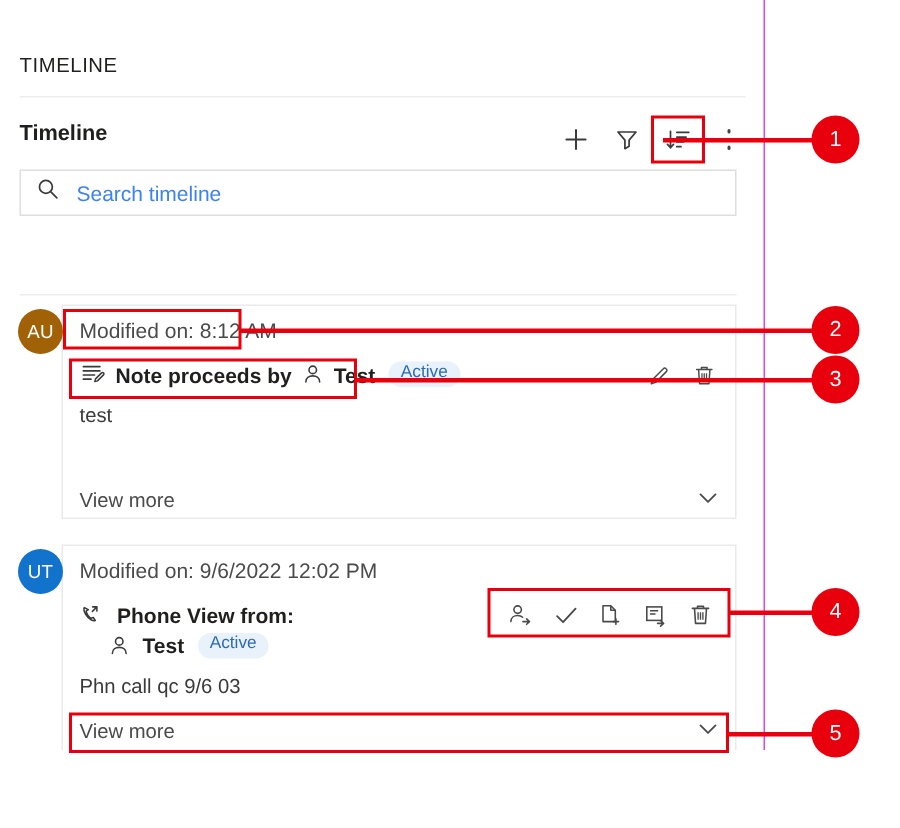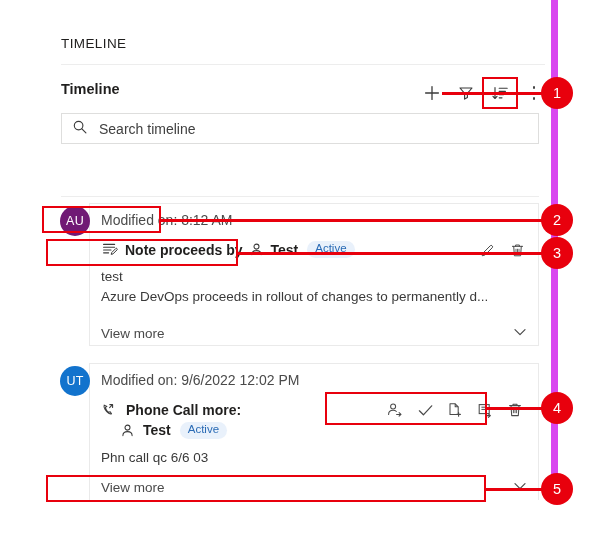--- a/index.html
+++ b/index.html
@@ -15,23 +15,22 @@
     width: 600px; height: 552px;
     background: #ffffff;
   }
 
   
   .panel {
     position: absolute;
     left: 0; top: 0;
     width: 510px; height: 500px;
     background: #ffffff;
-    border-right: 7px solid #d946ef;
+    border-right: 1px solid #d946ef;
     overflow: hidden;
-    margin-left: 48px;
   }
 
   .section-title {
     position: absolute;
     left: 13px; top: 36px;
     font-size: 13.5px;
     letter-spacing: 0.4px;
     color: #201f1e;
     font-weight: 400;
   }
@@ -92,21 +91,21 @@
     left: 13px; top: 113px;
     width: 478px; height: 31px;
     border: 1px solid #dededd;
     background: #fff;
     display: flex; align-items: center;
     padding-left: 10px;
   }
   .search-box .ph {
     margin-left: 11px;
     font-size: 14px;
-    color: #404040;
+    color: #3b82f6;
   }
 
   
   .note-row {
     position: absolute;
     left: 13px; top: 155px;
     width: 478px; height: 36px;
     display: flex; align-items: center;
   }
   .note-row .ph {
@@ -273,21 +272,21 @@
         <svg width="16" height="16" viewBox="0 0 16 16" aria-hidden="true">
           <circle cx="6.6" cy="6.6" r="4.3" stroke="#3b3b3b" stroke-width="1.15" fill="none"></circle>
           <path d="M9.9 9.9l4 4" stroke="#3b3b3b" stroke-width="1.15" stroke-linecap="round"></path>
         </svg>
       </span>
       <span class="ph">Search timeline</span>
     </div>
 
     <div class="note-rule"></div>
 
-    <div class="avatar" style="left:12px; top:206px; background:#701a75;">AU</div>
+    <div class="avatar" style="left:12px; top:206px; background:#a16207;">AU</div>
 
     <div class="card" style="left:41px; top:203px; width:450px; height:143px;">
 
       <div class="card-date" style="left:11px; top:8px;">Modified on: 8:12 AM</div>
 
       <div class="entry-title" style="position:absolute; left:11px; top:37px;">
         <span class="ico">
           <svg width="17" height="17" viewBox="0 0 17 17" aria-hidden="true">
             <path d="M2.6 3.4h11M2.6 6.2h11M2.6 9h7.4M2.6 11.8h5" stroke="#3b3b3b" stroke-width="1.15" stroke-linecap="round"></path>
             <path d="M10.2 13.4l.5-1.8 4-4a.9.9 0 011.3 0 .9.9 0 010 1.3l-4 4z" stroke="#3b3b3b" stroke-width="1" fill="none" stroke-linejoin="round"></path>
@@ -312,21 +311,20 @@
         </div>
         <div class="act">
           <svg width="17" height="17" viewBox="0 0 18 18" aria-hidden="true">
             <path d="M3.6 4.6h10.8M7 4.6V3.2h4v1.4M5 4.6l.7 10h6.6l.7-10" stroke="#4a4a4a" stroke-width="1.05" fill="none" stroke-linecap="round" stroke-linejoin="round"></path>
             <path d="M7.4 7.2v5M9 7.2v5M10.6 7.2v5" stroke="#4a4a4a" stroke-width="0.9"></path>
           </svg>
         </div>
       </div>
 
       <div class="body-text" style="left:11px; top:65px;">test</div>
-      <div class="body-text" style="left:11px; top:85px;">Azure DevOps proceeds in rollout of changes to permanently d...</div>
 
       <div class="view-more" style="left:11px; top:119px; width:428px;">
         <span>View more</span>
         <span>
           <svg width="18" height="18" viewBox="0 0 18 18" aria-hidden="true">
             <path d="M4 6.6L9 11.6l5-5" stroke="#4a4a4a" stroke-width="1.2" fill="none" stroke-linecap="round" stroke-linejoin="round"></path>
           </svg>
         </span>
       </div>
     </div>
@@ -337,21 +335,21 @@
 
       <div class="card-date" style="left:11px; top:8px;text-align:right;">Modified on: 9/6/2022 12:02 PM</div>
 
       <div class="entry-title" style="position:absolute; left:11px; top:37px;">
         <span class="ico">
           <svg width="18" height="18" viewBox="0 0 18 18" aria-hidden="true">
             <path d="M3.2 4.1c-.5 1.1-.2 2.6.9 4.4 1.1 1.8 2.4 3 3.6 3.7 1.2.7 2.2.8 2.8.5l-1.3-2-1.6.5c-.8-.5-1.6-1.3-2.2-2.3-.6-1-.9-1.9-.9-2.6l1.4-.9z" stroke="#3b3b3b" stroke-width="1.05" fill="none" stroke-linejoin="round"></path>
             <path d="M11.6 6.4V3.6h-2.8M11.6 3.6l-3 3" stroke="#3b3b3b" stroke-width="1.05" fill="none" stroke-linecap="round" stroke-linejoin="round"></path>
           </svg>
         </span>
-        <span>Phone Call more:</span>
+        <span>Phone View from:</span>
       </div>
 
       <div class="entry-title" style="position:absolute; left:30px; top:58px;">
         <span style="margin-right:8px; display:flex;">
           <svg width="15" height="15" viewBox="0 0 15 15" aria-hidden="true">
             <circle cx="7.5" cy="4.6" r="2.5" stroke="#3b3b3b" stroke-width="1.05" fill="none"></circle>
             <path d="M2.9 12.6c0-2.6 2.1-4 4.6-4s4.6 1.4 4.6 4" stroke="#3b3b3b" stroke-width="1.05" fill="none" stroke-linecap="round"></path>
           </svg>
         </span>
         <span>Test</span>
@@ -386,21 +384,21 @@
           </svg>
         </div>
         <div class="act">
           <svg width="18" height="18" viewBox="0 0 18 18" aria-hidden="true">
             <path d="M3.6 4.6h10.8M7 4.6V3.2h4v1.4M5 4.6l.7 10h6.6l.7-10" stroke="#4a4a4a" stroke-width="1.05" fill="none" stroke-linecap="round" stroke-linejoin="round"></path>
             <path d="M7.4 7.2v5M9 7.2v5M10.6 7.2v5" stroke="#4a4a4a" stroke-width="0.9"></path>
           </svg>
         </div>
       </div>
 
-      <div class="body-text" style="left:11px; top:86px;">Phn call qc 6/6 03</div>
+      <div class="body-text" style="left:11px; top:86px;">Phn call qc 9/6 03</div>
 
       <div class="view-more" style="left:11px; top:113px; width:428px;">
         <span>View more</span>
         <span>
           <svg width="18" height="18" viewBox="0 0 18 18" aria-hidden="true">
             <path d="M4 6.6L9 11.6l5-5" stroke="#4a4a4a" stroke-width="1.2" fill="none" stroke-linecap="round" stroke-linejoin="round"></path>
           </svg>
         </span>
       </div>
     </div>

